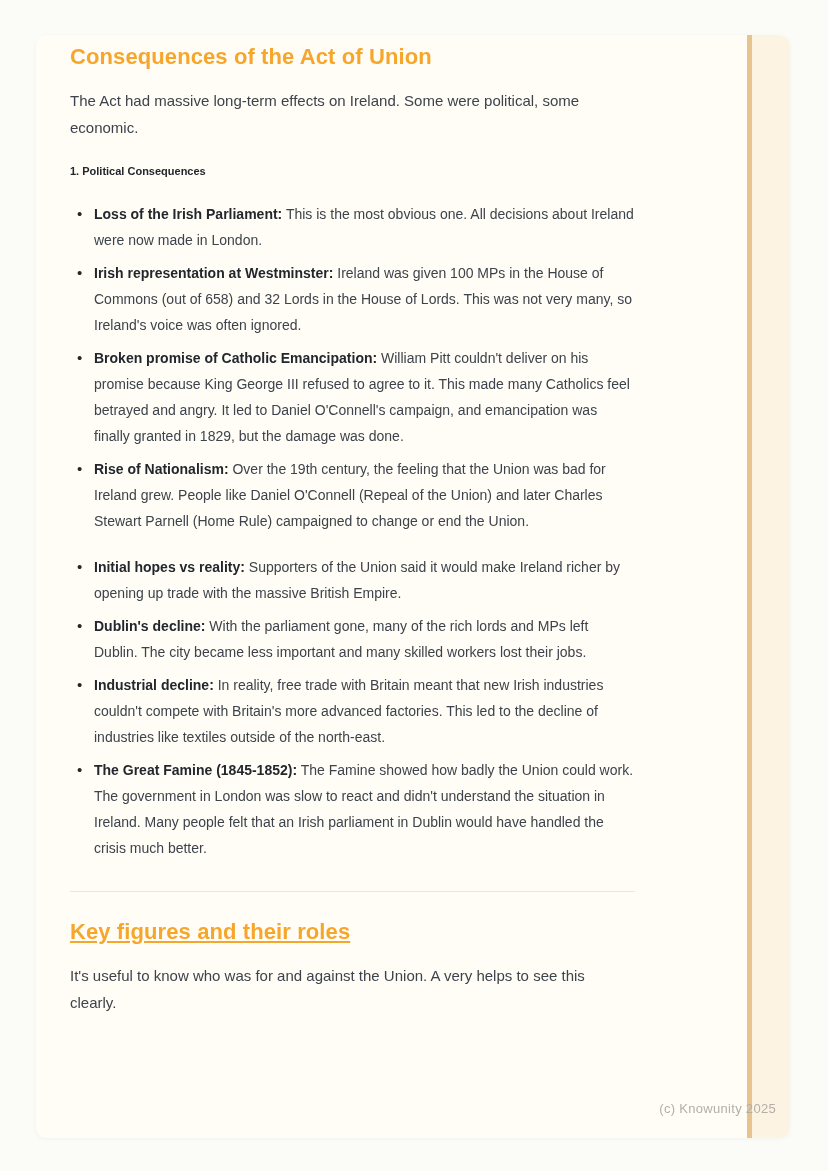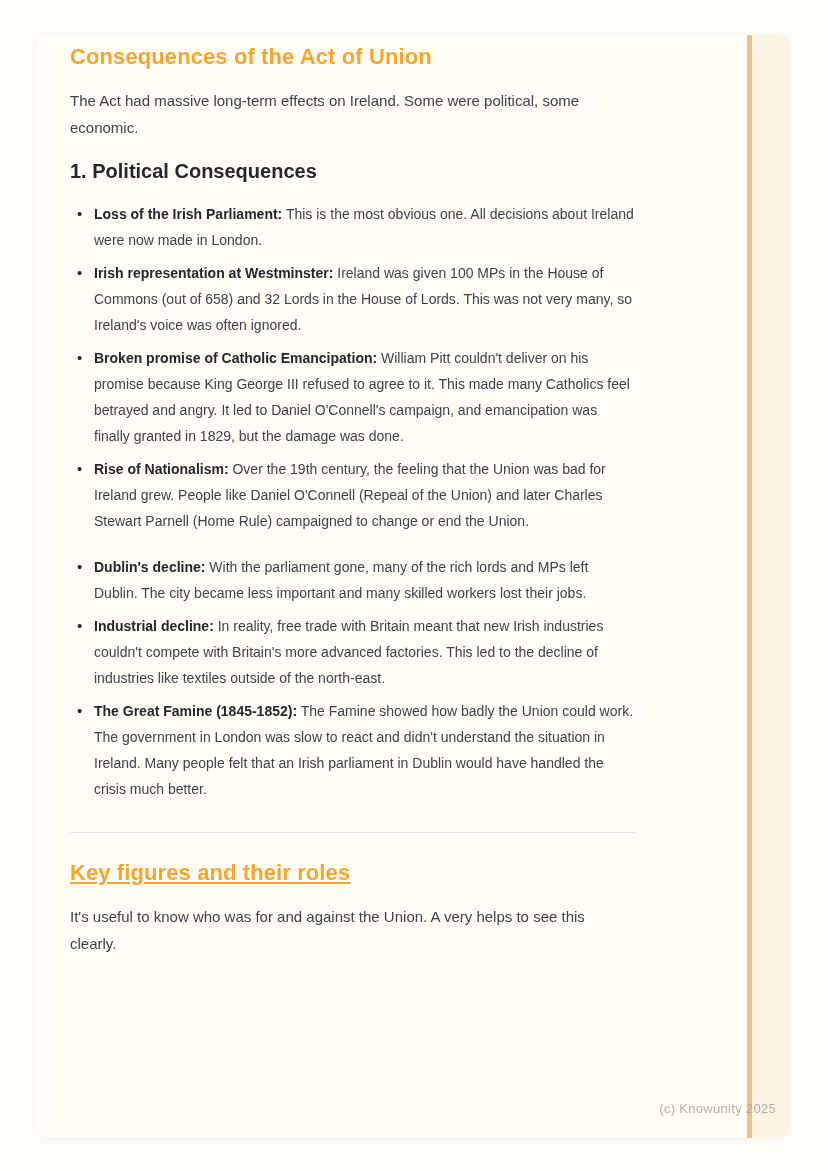--- a/index.html
+++ b/index.html
@@ -44,21 +44,21 @@
     letter-spacing: 0.1px;
   }
   p.body-text {
     margin-top: 16px;
     font-size: 15px;
     line-height: 27px;
     color: #3d434c;
   }
   h3.sub-heading {
     margin-top: 20px;
-    font-size: 20px;
+    font-size: 11px;
     font-weight: bold;
     line-height: 20px;
     color: #22272e;
   }
   ul.bullets {
     margin-top: 20px;
     list-style: none;
   }
   ul.bullets li {
     position: relative;
@@ -113,20 +113,21 @@
 
       <ul class="bullets">
         <li><span class="lead">Loss of the Irish Parliament:</span> <span>This is the most obvious one. All decisions about Ireland were now made in London.</span></li>
         <li><span class="lead">Irish representation at Westminster:</span> <span>Ireland was given 100 MPs in the House of Commons (out of 658) and 32 Lords in the House of Lords. This was not very many, so Ireland's voice was often ignored.</span></li>
         <li><span class="lead">Broken promise of Catholic Emancipation:</span> <span>William Pitt couldn't deliver on his promise because King George III refused to agree to it. This made many Catholics feel betrayed and angry. It led to Daniel O'Connell's campaign, and emancipation was finally granted in 1829, but the damage was done.</span></li>
         <li><span class="lead">Rise of Nationalism:</span> <span>Over the 19th century, the feeling that the Union was bad for Ireland grew. People like Daniel O'Connell (Repeal of the Union) and later Charles Stewart Parnell (Home Rule) campaigned to change or end the Union.</span></li>
       </ul>
 
 
       <ul class="bullets">
+        <li><span class="lead">Initial hopes vs reality:</span> <span>Supporters of the Union said it would make Ireland richer by opening up trade with the massive British Empire.</span></li>
         <li><span class="lead">Dublin's decline:</span> <span>With the parliament gone, many of the rich lords and MPs left Dublin. The city became less important and many skilled workers lost their jobs.</span></li>
         <li><span class="lead">Industrial decline:</span> <span>In reality, free trade with Britain meant that new Irish industries couldn't compete with Britain's more advanced factories. This led to the decline of industries like textiles outside of the north-east.</span></li>
         <li><span class="lead">The Great Famine (1845-1852):</span> <span>The Famine showed how badly the Union could work. The government in London was slow to react and didn't understand the situation in Ireland. Many people felt that an Irish parliament in Dublin would have handled the crisis much better.</span></li>
       </ul>
 
       <hr class="divider">
 
       <h2 class="accent">Key figures and their roles</h2>
 
       <p class="body-text">It's useful to know who was for and against the Union. A very helps to see this clearly.</p>

